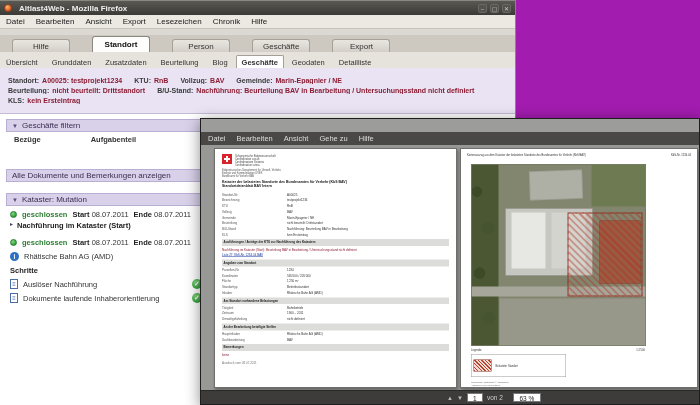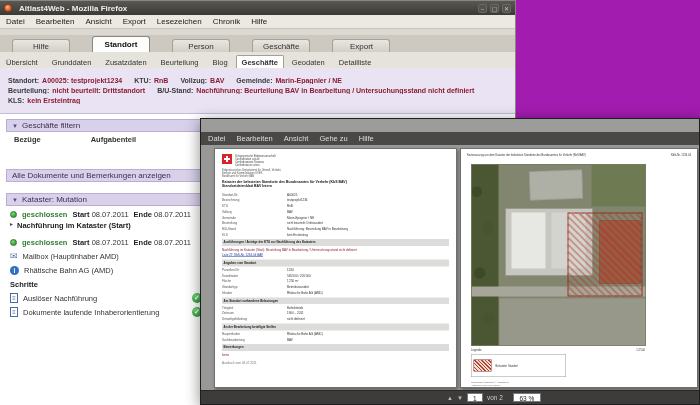--- a/index.html
+++ b/index.html
@@ -304,24 +304,20 @@
           <span class="tri2"></span>
           <span class="st">Nachführung im Kataster (Start)</span>
         </div>
         <div class="krow">
           <span class="icon-dot"></span>
           <span class="status">geschlossen</span>
           <span class="kvp"><b>Start</b> <span>08.07.2011</span></span>
           <span class="kvp"><b>Ende</b> <span>08.07.2011</span></span>
         </div>
         <div class="krow">
-          <span class="icon-mail"></span>
-          <span>Mailbox (Hauptinhaber AMD)</span>
-        </div>
-        <div class="krow">
           <span class="icon-info"></span>
           <span>Rhätische Bahn AG (AMD)</span>
         </div>
         <div class="krow">
           <span class="steps-label">Schritte</span>
         </div>
         <div>
 
             <div class="krow step">
               <span class="icon-task"></span>

